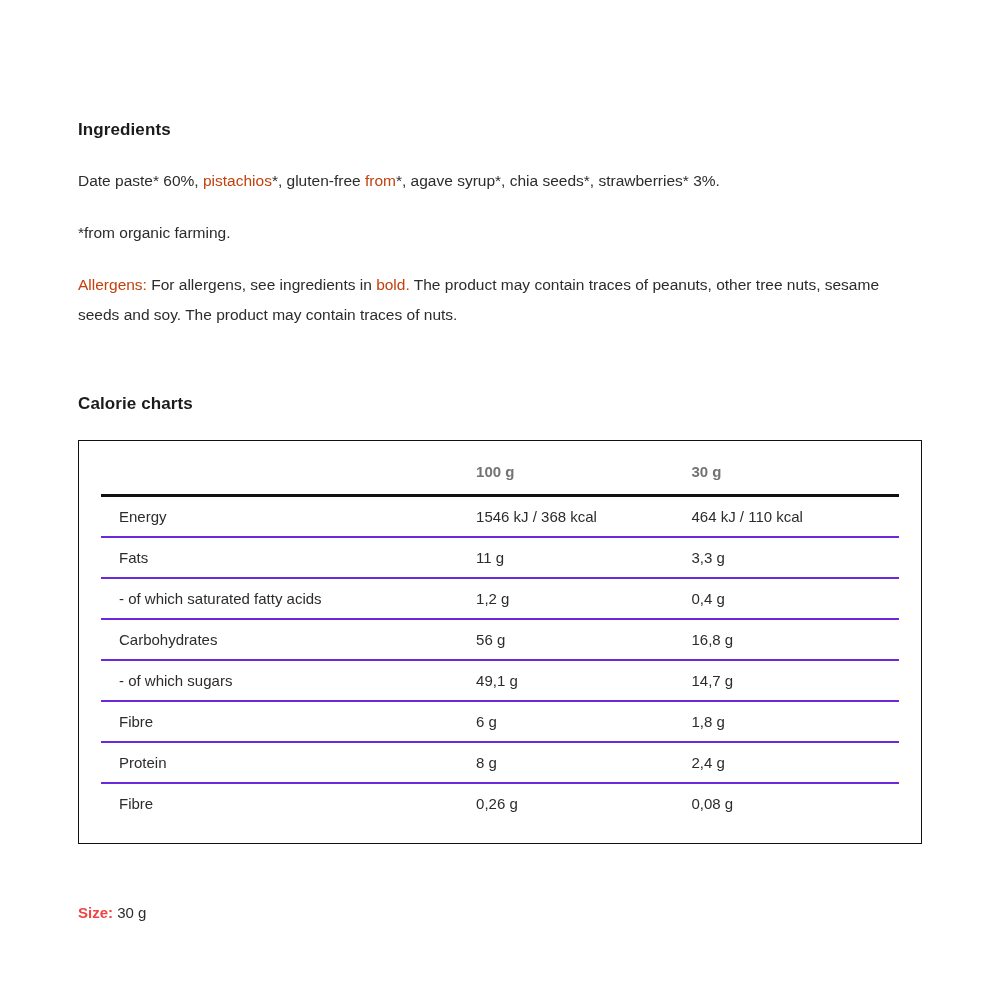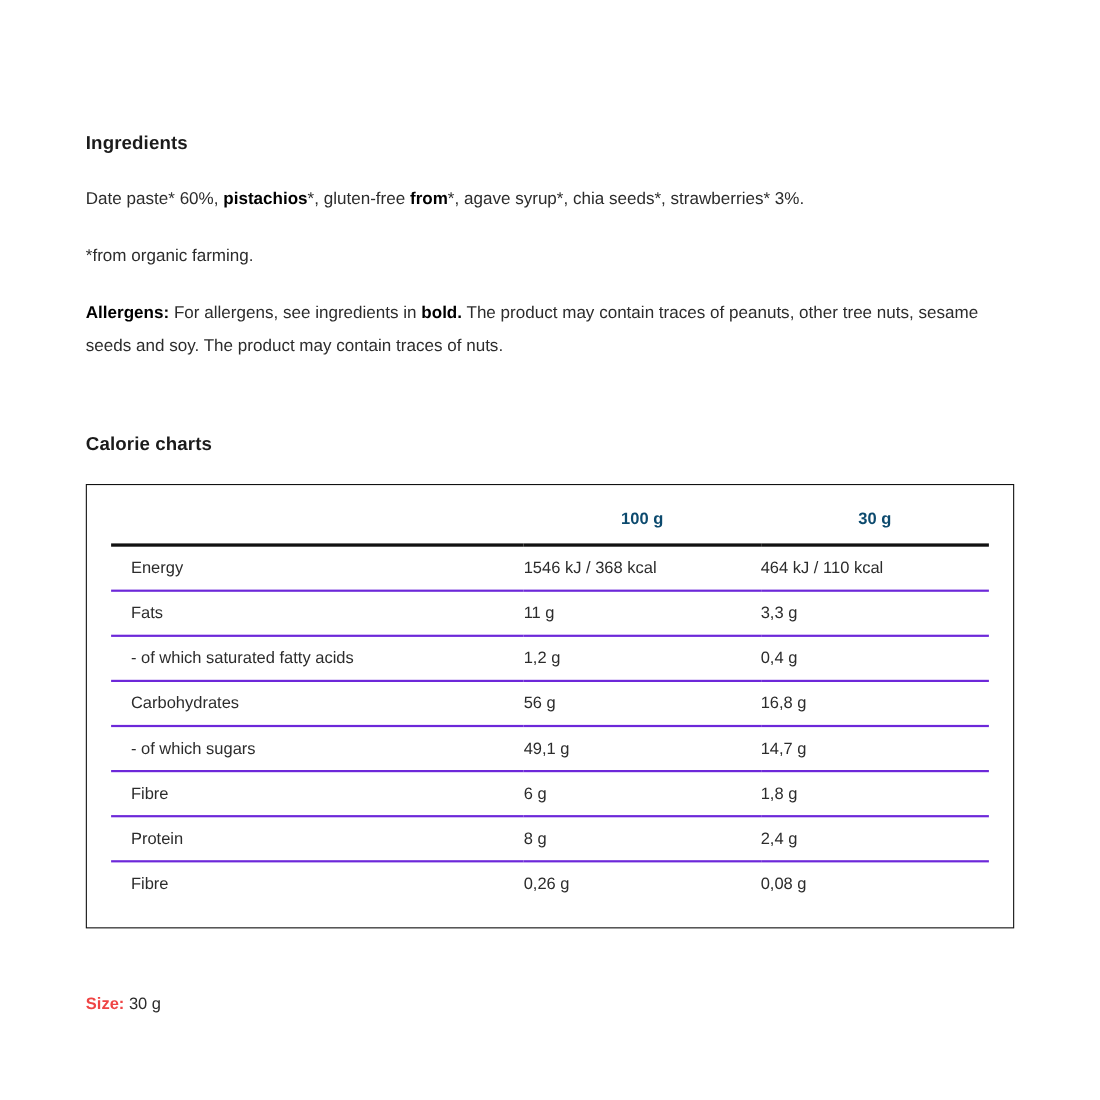--- a/index.html
+++ b/index.html
@@ -29,44 +29,44 @@
     letter-spacing: 0.1px;
   }
   p.body-text {
     font-size: 15.5px;
     line-height: 30px;
     color: #2c2c2c;
     margin: 0 0 22px 0;
     max-width: 830px;
   }
   p.body-text b {
-    font-weight: bold;
-    color: #000000;
+    font-weight: normal;
+    color: #c2410c;
     margin-top: 15px;
   }
   .spacer-lg { height: 42px; }
 
   
   .table-wrap {
     border: 1.5px solid #111111;
     box-sizing: border-box;
     padding: 18px 22px 20px 22px;
     max-width: 845px;
   }
   table.nutrition {
     width: 100%;
     border-collapse: collapse;
     font-size: 15px;
     color: #2c2c2c;
   }
   table.nutrition th {
-    text-align: center;
+    text-align: left;
     font-weight: bold;
     font-size: 15px;
-    color: #0c4a6e;
+    color: #737373;
     padding: 4px 0 14px 0;
   }
   table.nutrition thead tr th {
     border-bottom: 3px solid #111111;
   }
   table.nutrition td {
     padding: 11px 0 11px 0;
     border-bottom: 2px solid #6d28d9;
     vertical-align: middle;
   }

